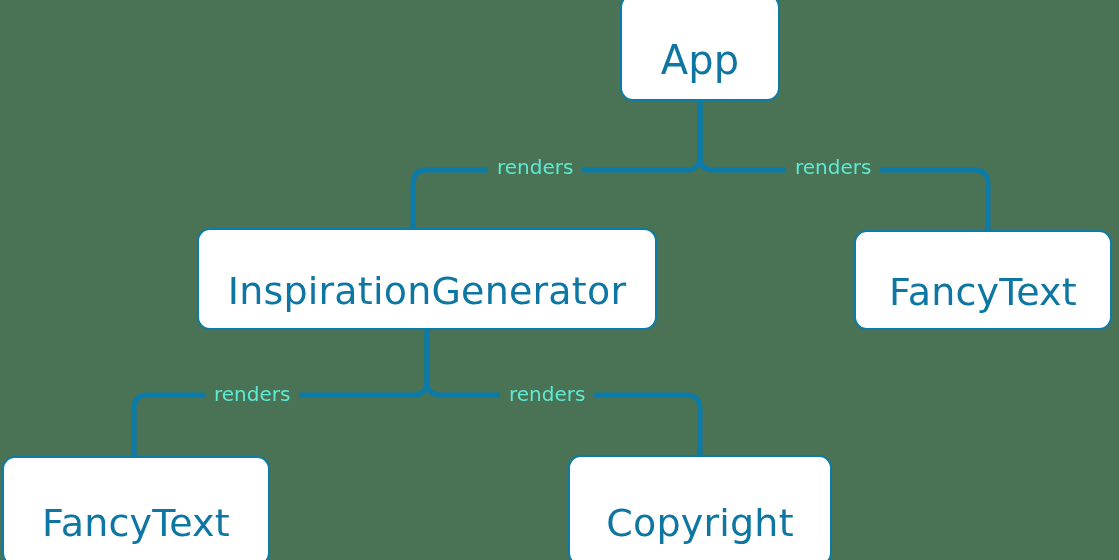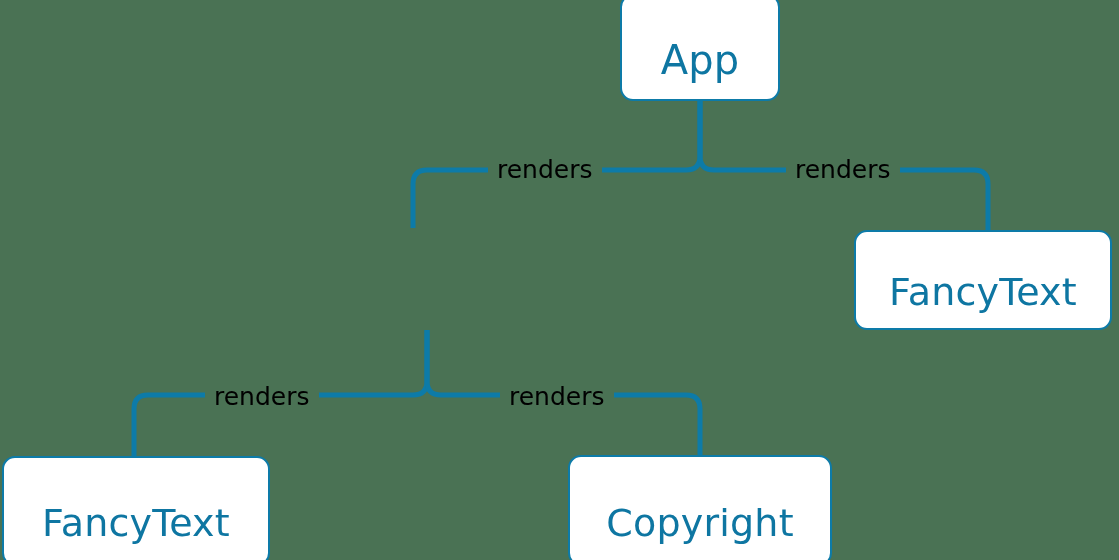--- a/index.html
+++ b/index.html
@@ -40,22 +40,22 @@
     letter-spacing: 0.2px;
     white-space: nowrap;
     z-index: 2;
   }
   .node-label {
     display: block;
     margin-top: 24px;
   }
   .edge-label {
     position: absolute;
-    color: #000000;
-    font-size: 25px;
+    color: #5eead4;
+    font-size: 20px;
     line-height: 1;
     white-space: nowrap;
     z-index: 3;
     background: #4a7254;
     padding: 0 9px;
   }
   
   #node-app {
     left: 620px; top: -6px; width: 160px; height: 107px;
     font-size: 40px;
@@ -95,20 +95,23 @@
 
       <path d="M 427 330 L 427 381 Q 427 395 413 395 L 148 395 Q 134 395 134 409 L 134 456"></path>
       <path d="M 427 330 L 427 381 Q 427 395 441 395 L 686 395 Q 700 395 700 409 L 700 455"></path>
     </g>
   </svg>
 
   <div class="node" id="node-app">
     <span class="node-label">App</span>
   </div>
 
+  <div class="node" id="node-inspirationgenerator">
+    <span class="node-label">InspirationGenerator</span>
+  </div>
 
   <div class="node" id="node-fancytext-right">
     <span class="node-label">FancyText</span>
   </div>
 
   <div class="node" id="node-fancytext-left">
     <span class="node-label">FancyText</span>
   </div>
 
   <div class="node" id="node-copyright">

